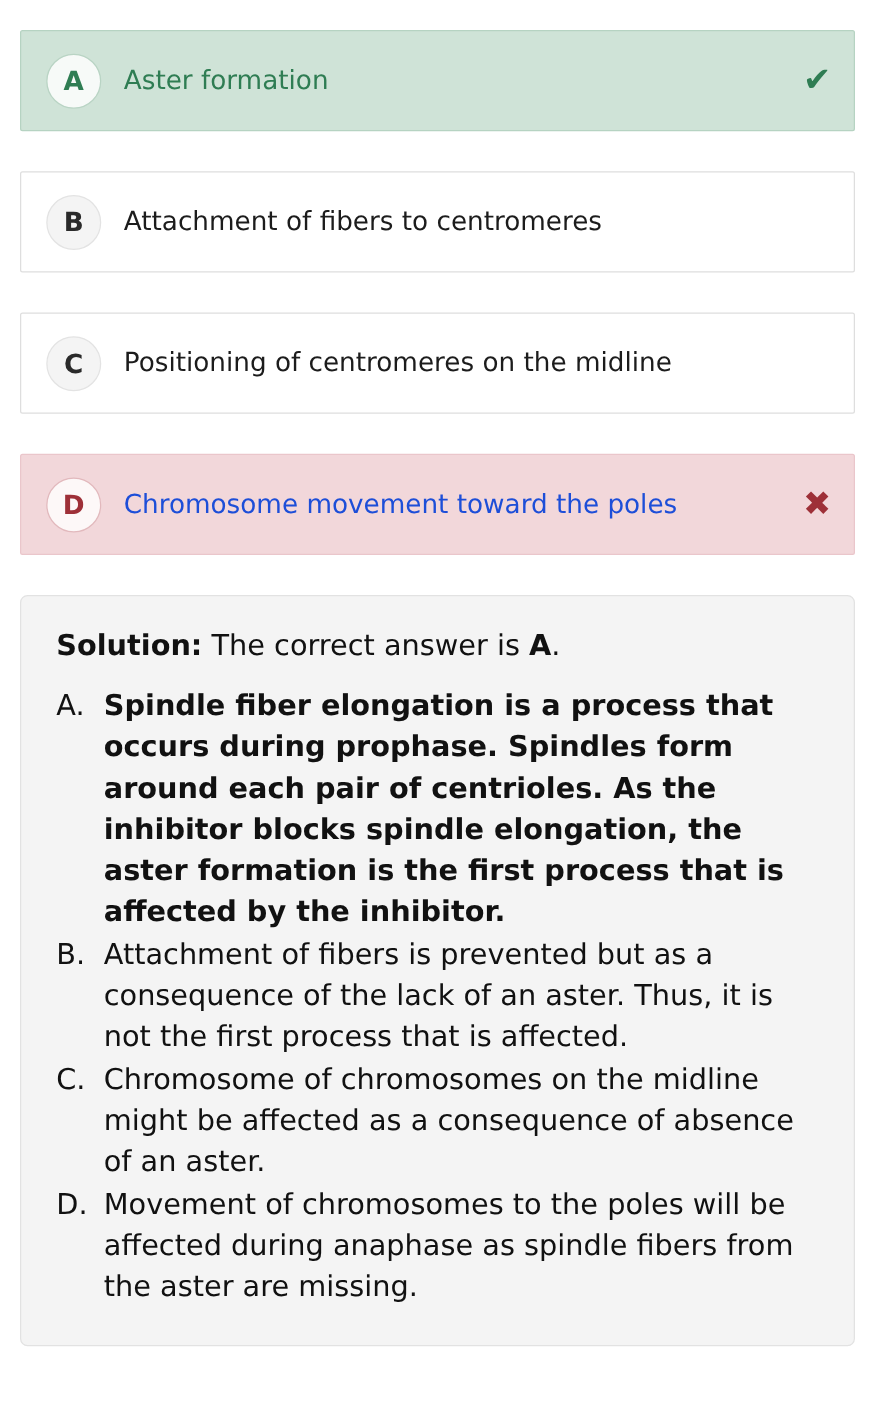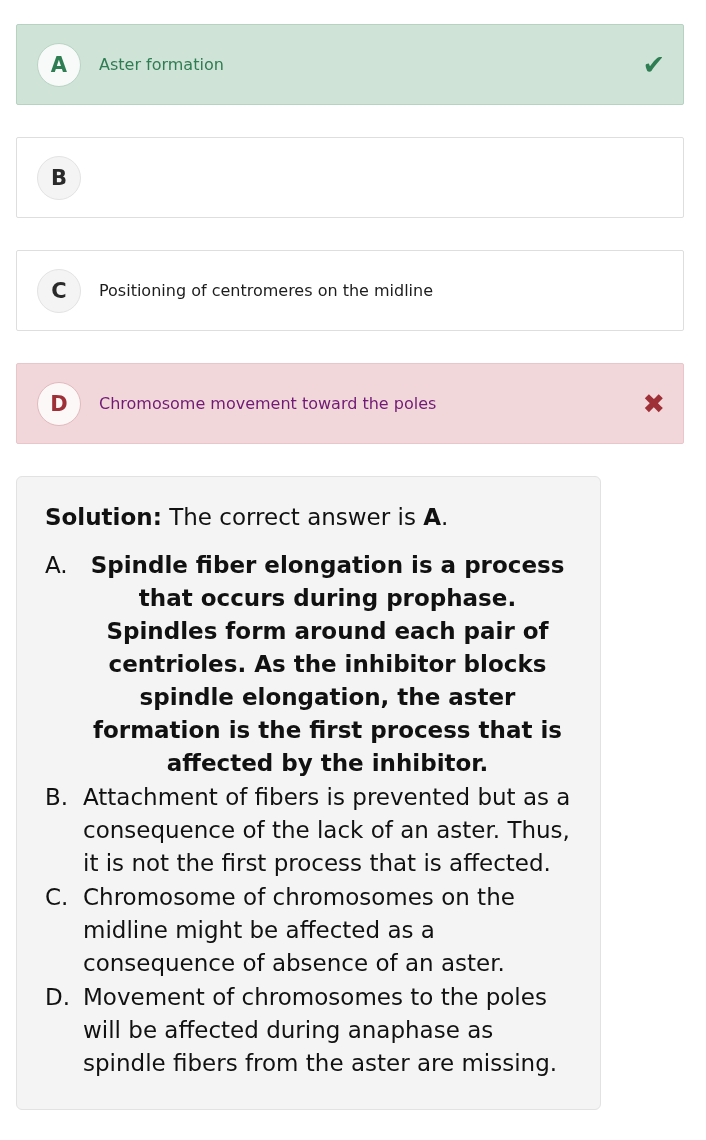--- a/index.html
+++ b/index.html
@@ -82,43 +82,43 @@
 
   .option.incorrect .badge {
     background: #fdf8f8;
     border: 1px solid #e2b9bd;
     color: #9e3038;
   }
 
   .option-text {
     flex: 1 1 auto;
     margin-left: 18px;
-    font-size: 16px;
+    font-size: 21px;
     line-height: 1.2;
     color: #1c1c1c;
     white-space: nowrap;
   }
 
   .option.correct .option-text { color: #2f7d53; }
-  .option.incorrect .option-text { color: #701a75; }
+  .option.incorrect .option-text { color: #1d4ed8; }
 
   .mark {
     flex: 0 0 auto;
     font-size: 27px;
     line-height: 1;
     font-weight: bold;
     margin-left: 10px;
   }
   .mark.tick { color: #2f7d53; }
   .mark.cross { color: #9e3038; }
 
   
   .solution {
     box-sizing: border-box;
-    width: 585px;
+    width: 668px;
     margin-top: 22px;
     background: #f4f4f4;
     border: 1px solid #e2e2e2;
     border-radius: 6px;
     padding: 26px 28px 28px 28px;
   }
 
   .solution-header {
     font-size: 23px;
     line-height: 1.3;
@@ -148,38 +148,38 @@
     width: 38px;
     font-weight: normal;
   }
 
   .solution-item .body {
     flex: 1 1 auto;
   }
 
   .solution-item.emphasis .body {
     font-weight: bold;
-    text-align: center;
   }
 </style>
 </head>
 <body>
 
 <div class="page">
 
   <div class="options">
 
     <div class="option correct">
       <div class="badge">A</div>
       <div class="option-text">Aster formation</div>
       <div class="mark tick">✔</div>
     </div>
 
     <div class="option neutral">
       <div class="badge">B</div>
+      <div class="option-text">Attachment of fibers to centromeres</div>
     </div>
 
     <div class="option neutral">
       <div class="badge">C</div>
       <div class="option-text">Positioning of centromeres on the midline</div>
     </div>
 
     <div class="option incorrect">
       <div class="badge">D</div>
       <div class="option-text">Chromosome movement toward the poles</div>

